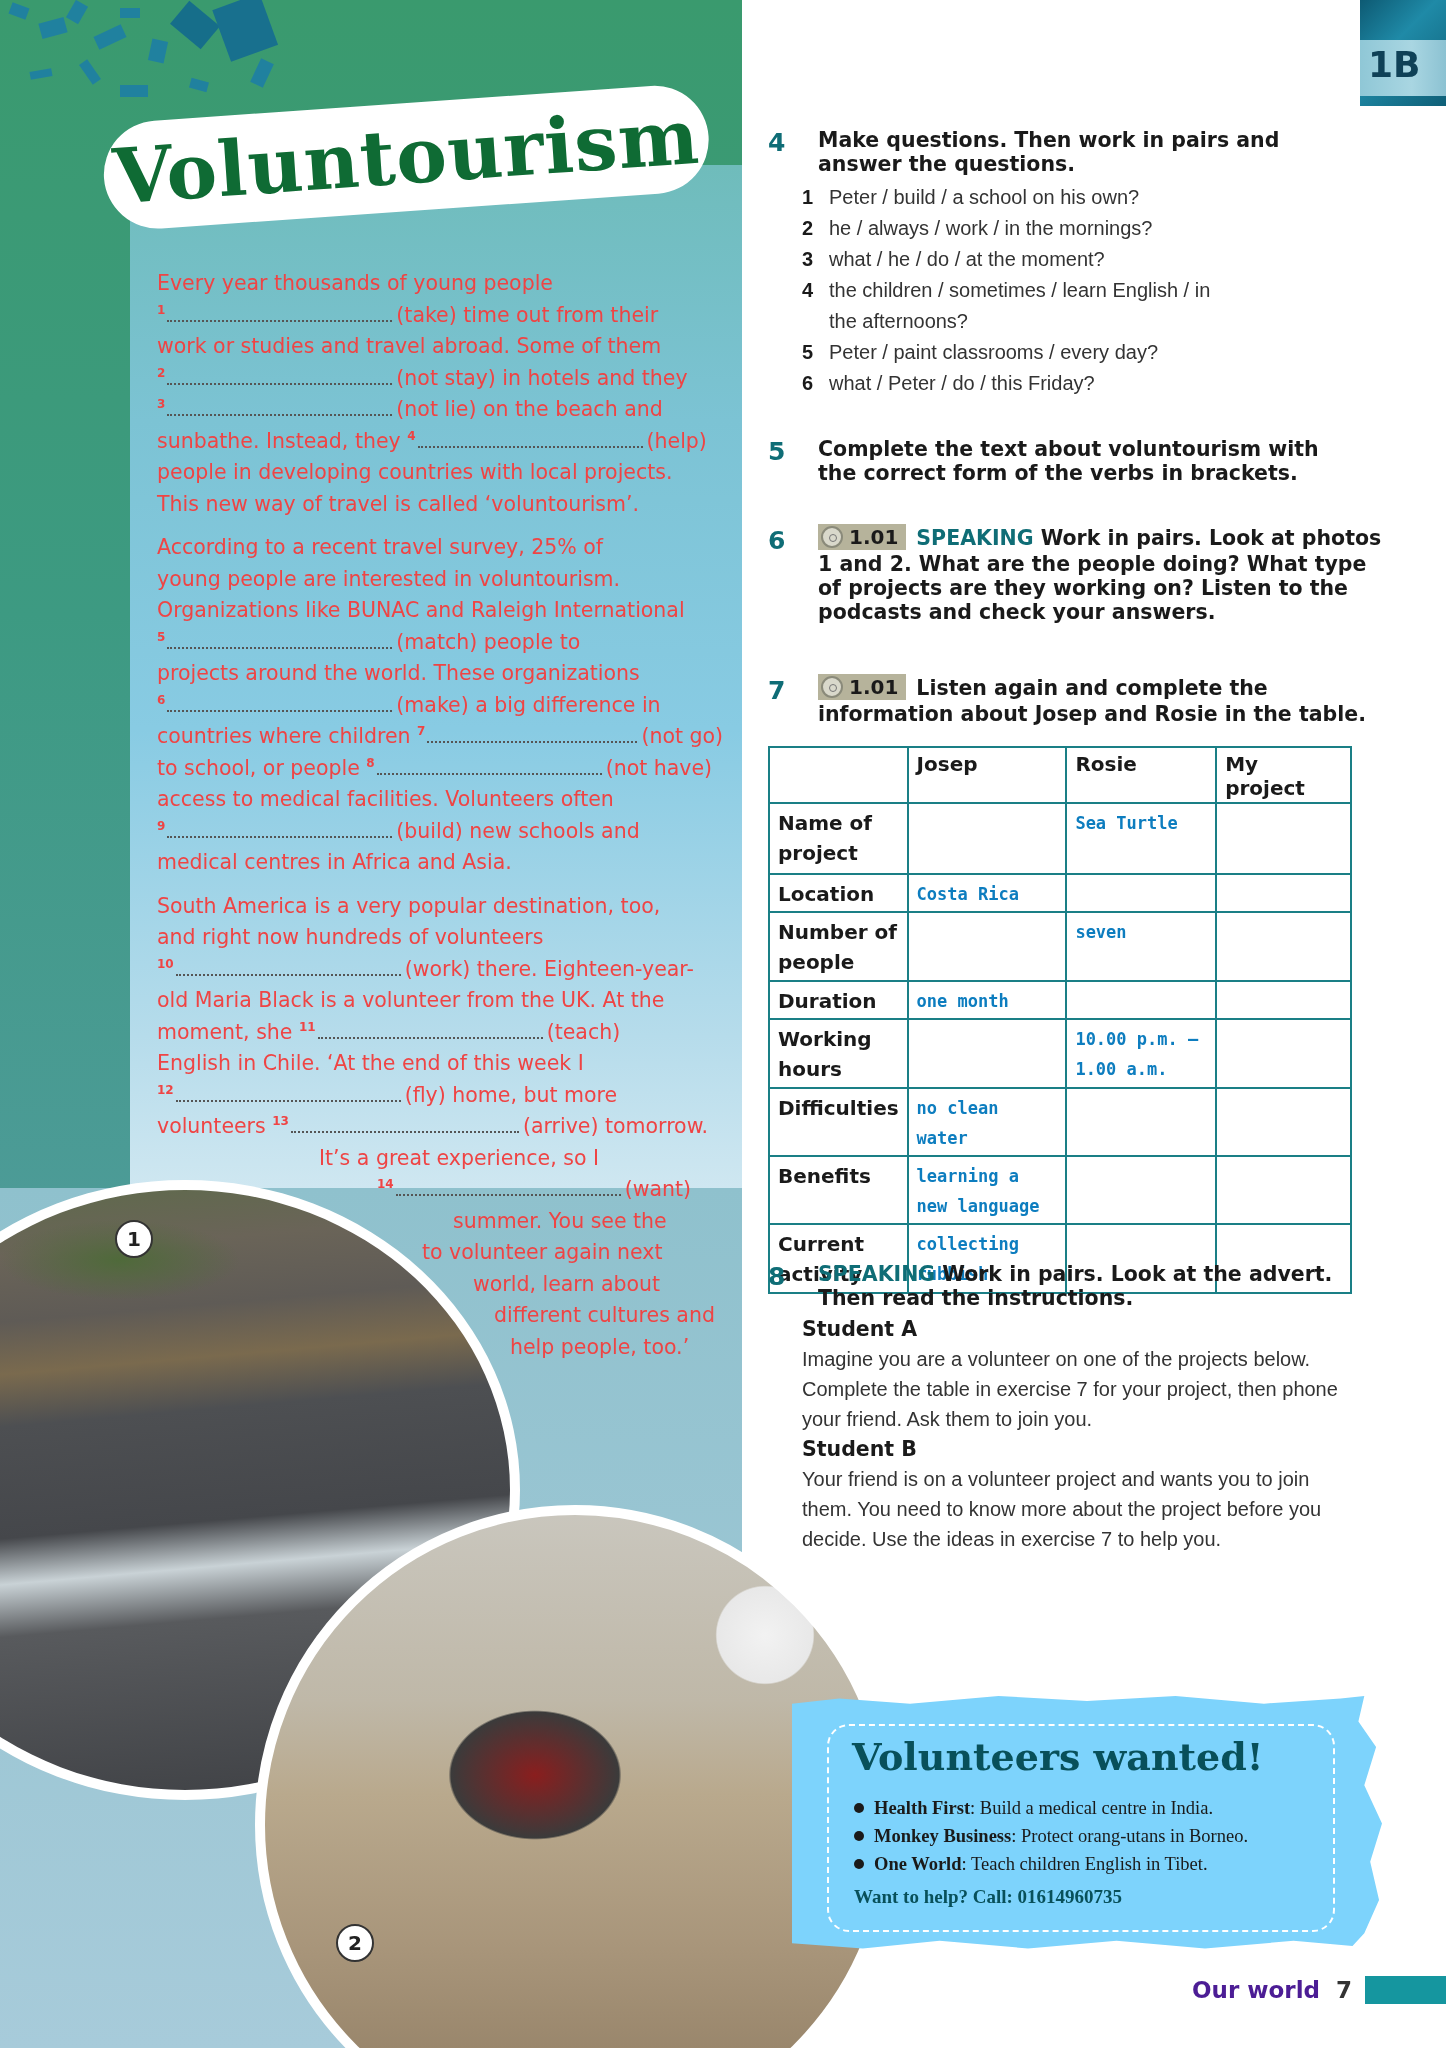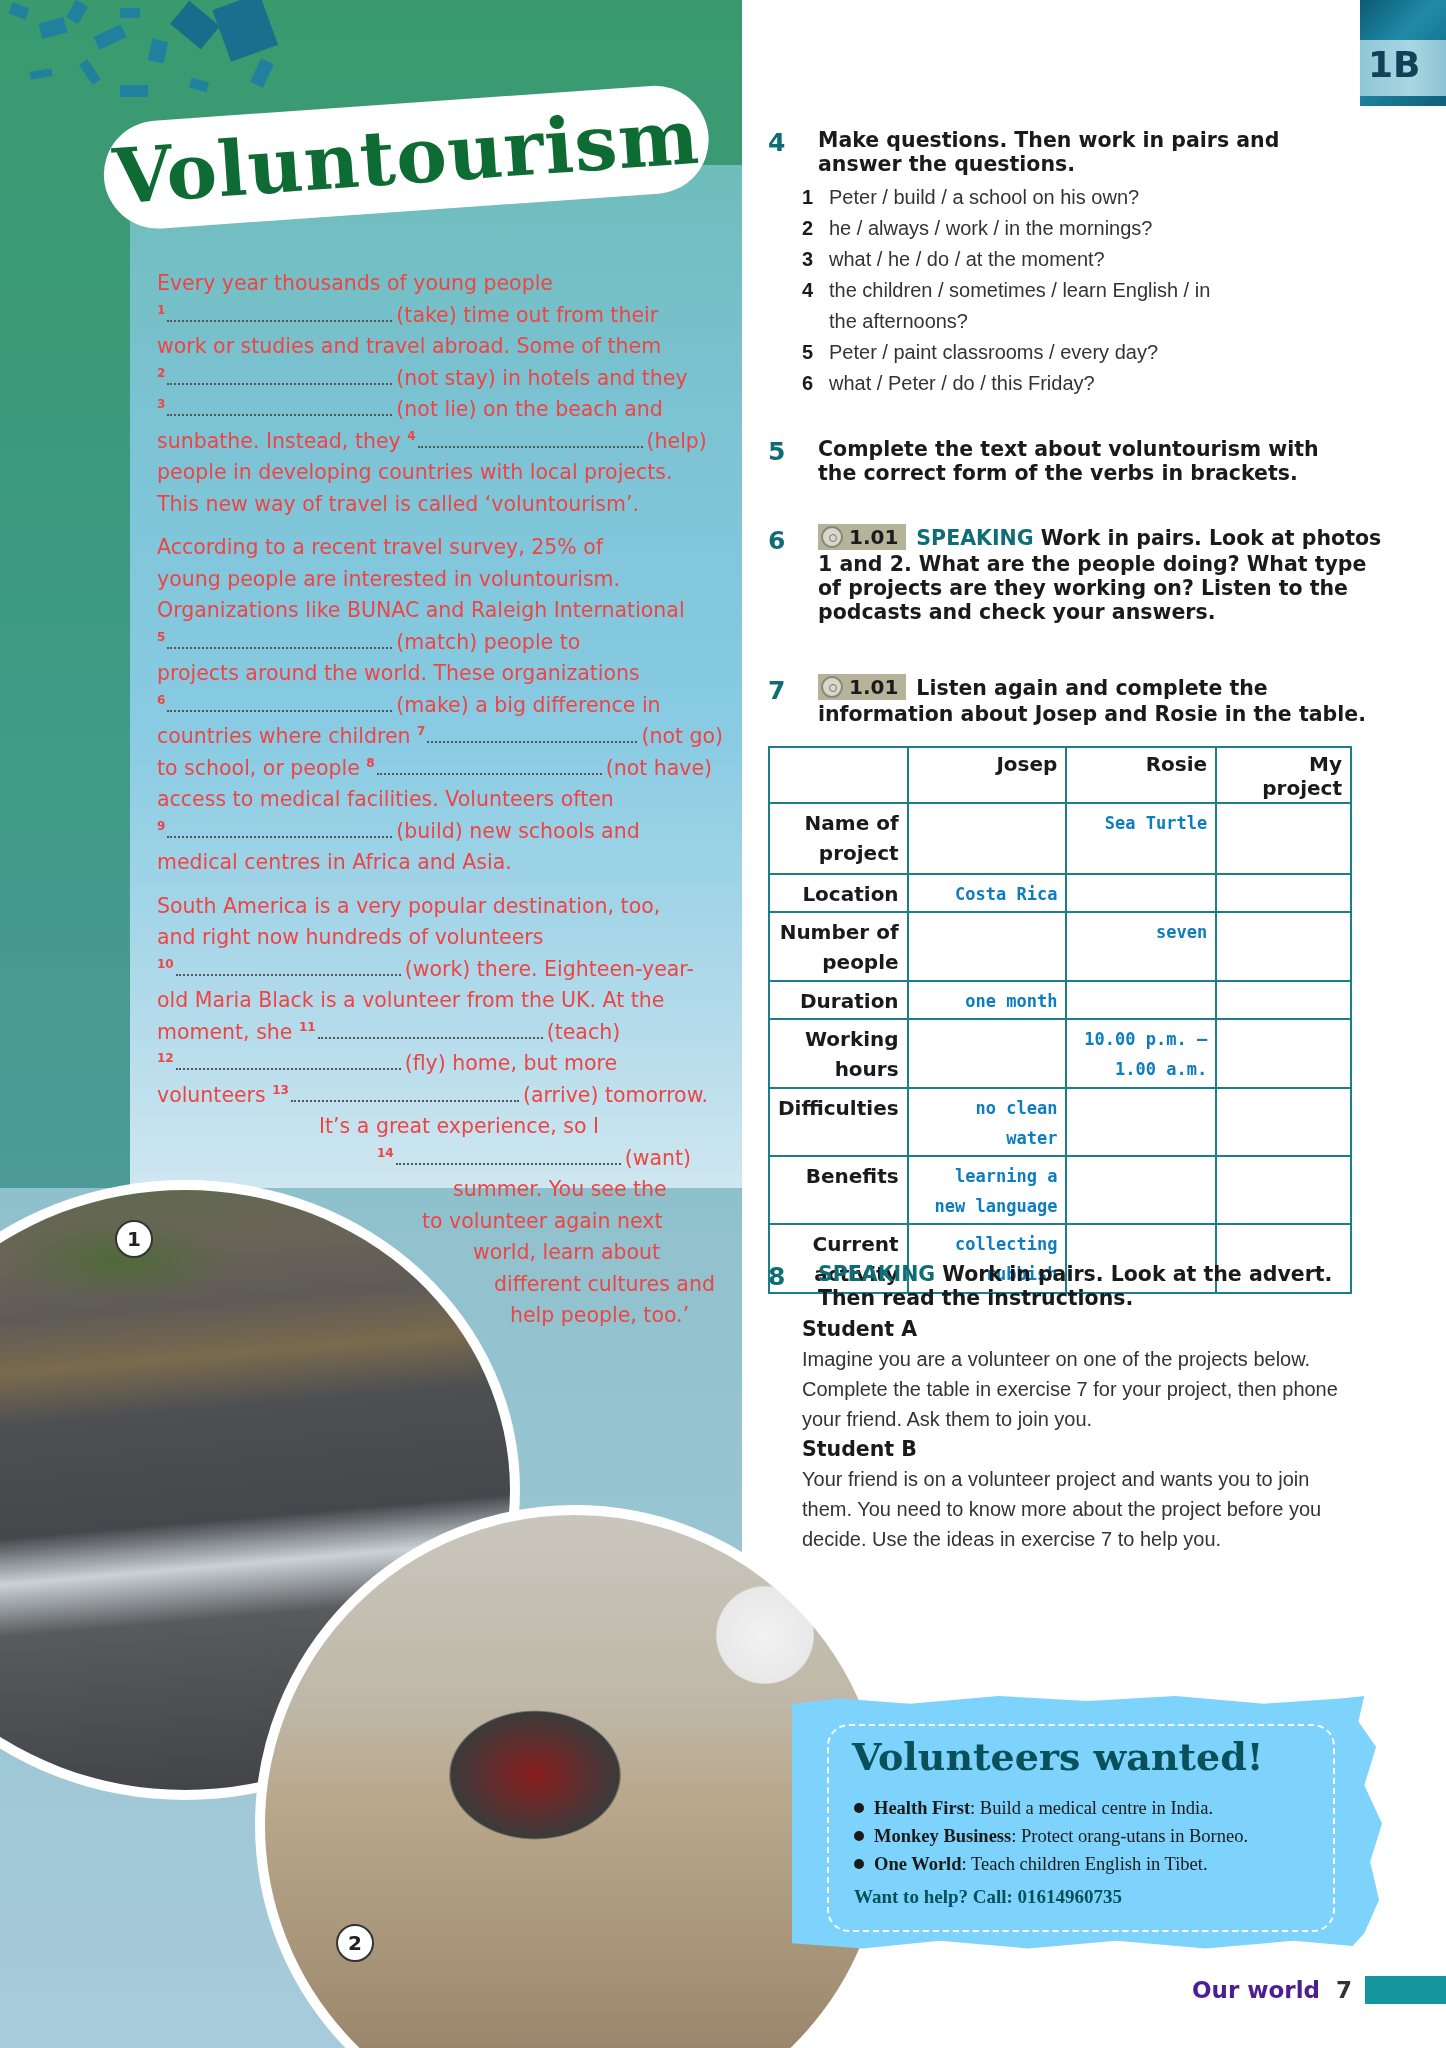--- a/index.html
+++ b/index.html
@@ -99,21 +99,21 @@
     content: ""; position: absolute; left: 6px; top: 6px; width: 6px; height: 6px; border-radius: 50%; border: 1px solid #777;
   }
   .audio-badge .code { font-weight: bold; font-size: 20px; color: #1a1a1a; }
 
   
   .info-table {
     position: absolute; left: 768px; top: 746px; width: 584px; border-collapse: collapse;
     font-family: "DejaVu Sans", sans-serif;
   }
   .info-table td, .info-table th {
-    border: 2px solid #1a7f86; vertical-align: top; padding: 4px 8px 2px 8px; text-align: right;
+    border: 2px solid #1a7f86; vertical-align: top; padding: 4px 8px 2px 8px; text-align: left;
   }
   .info-table th { font-weight: bold; font-size: 20px; height: 36px; color: #1a1a1a; }
   .info-table td.rowlabel { font-weight: bold; font-size: 20px; line-height: 30px; color: #1a1a1a; width: 136px; }
   .info-table td.val {
     font-family: "DejaVu Sans Mono", monospace; font-weight: bold; font-size: 17px; line-height: 30px; color: #0d7dbf;
   }
   .info-table col.c1 { width: 136px; } .info-table col.c2 { width: 160px; }
   .info-table col.c3 { width: 152px; } .info-table col.c4 { width: 136px; }
 
   .student-title { margin-left: 34px; font-weight: bold; font-size: 20.5px; line-height: 30px; color: #1a1a1a; }
@@ -197,20 +197,21 @@
     <span class="line">access to medical facilities. Volunteers often</span>
     <span class="line"><span class="num">9</span><span class="blank" style="width:225px"></span><span>(build) new schools and</span></span>
     <span class="line">medical centres in Africa and Asia.</span>
   </p>
   <p>
     <span class="line">South America is a very popular destination, too,</span>
     <span class="line">and right now hundreds of volunteers</span>
     <span class="line"><span class="num">10</span><span class="blank" style="width:225px"></span><span>(work) there. Eighteen-year-</span></span>
     <span class="line">old Maria Black is a volunteer from the UK. At the</span>
     <span class="line"><span>moment, she</span> <span class="num">11</span><span class="blank" style="width:225px"></span><span>(teach)</span></span>
+    <span class="line">English in Chile. ‘At the end of this week I</span>
     <span class="line"><span class="num">12</span><span class="blank" style="width:225px"></span><span>(fly) home, but more</span></span>
     <span class="line"><span>volunteers</span> <span class="num">13</span><span class="blank" style="width:228px"></span><span>(arrive) tomorrow.</span></span>
     <span class="line" style="padding-left:162px">It’s a great experience, so I</span>
     <span class="line" style="padding-left:220px"><span class="num">14</span><span class="blank" style="width:225px"></span><span>(want)</span></span>
     <span class="line" style="padding-left:296px">summer. You see the</span>
     <span class="line" style="padding-left:265px">to volunteer again next</span>
     <span class="line" style="padding-left:316px">world, learn about</span>
     <span class="line" style="padding-left:337px">different cultures and</span>
     <span class="line" style="padding-left:353px">help people, too.’</span>
   </p>

